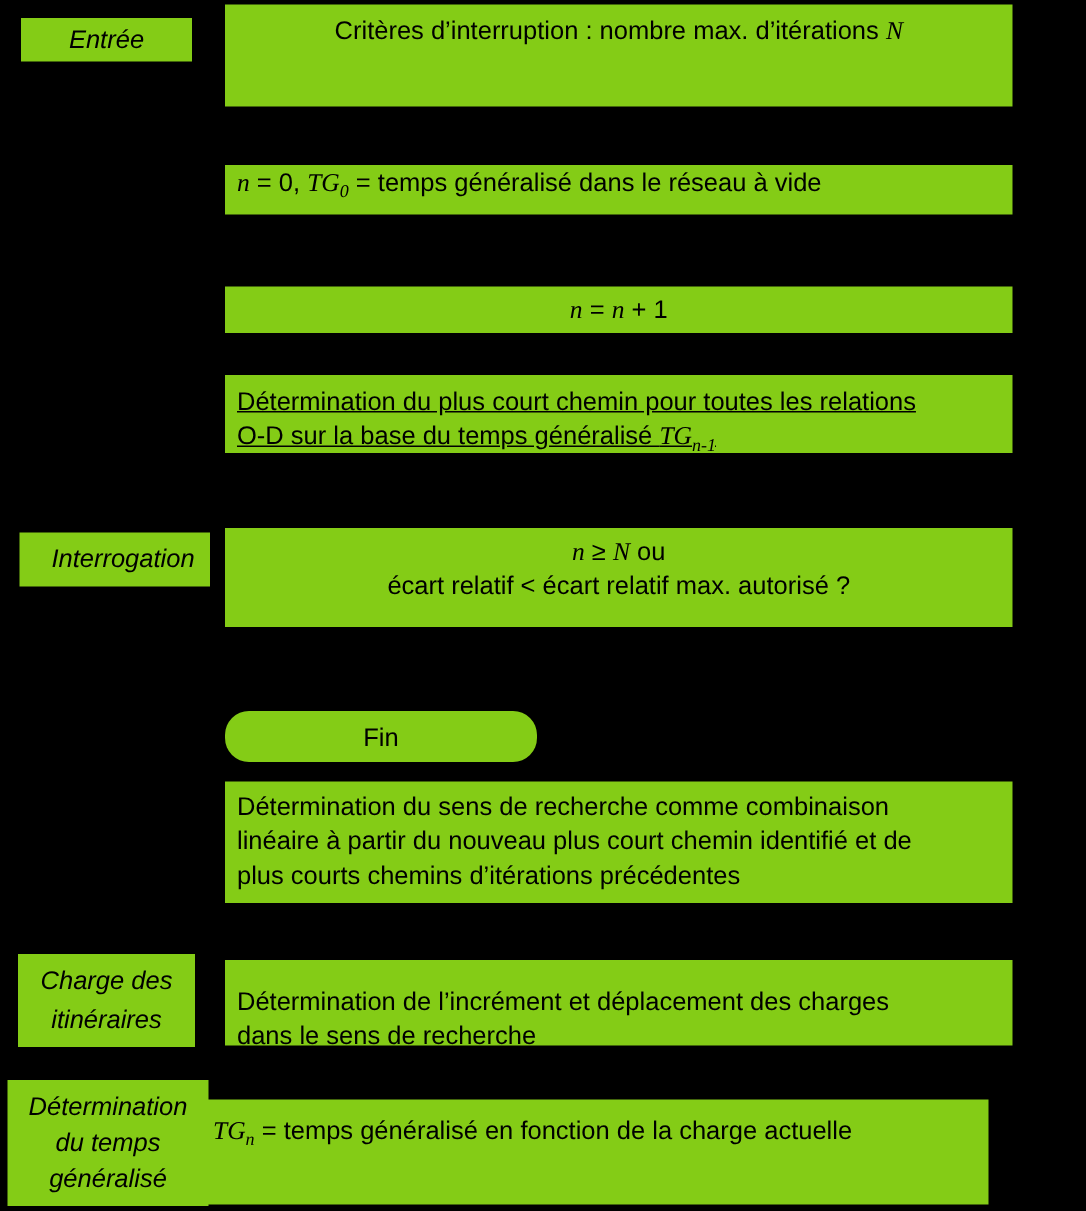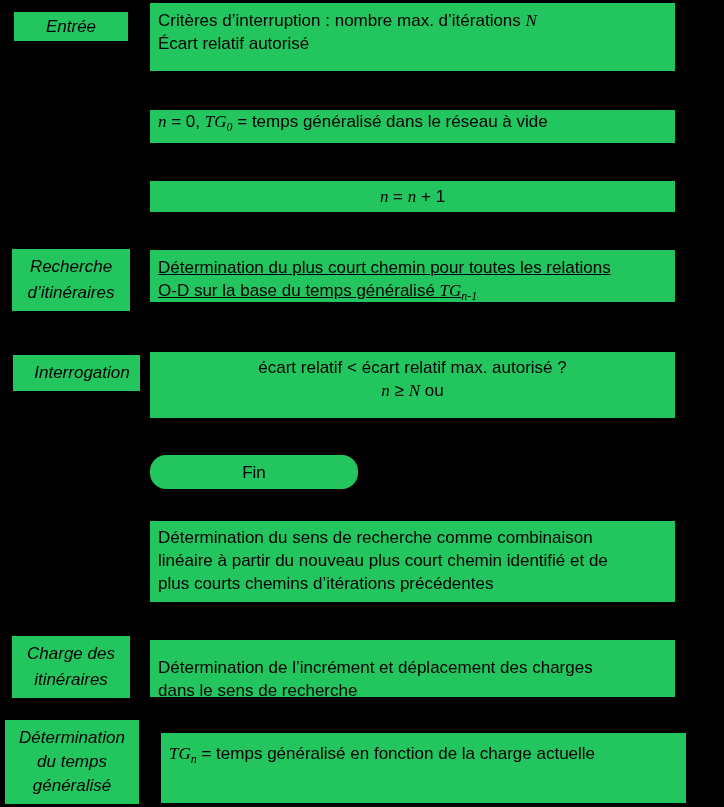--- a/index.html
+++ b/index.html
@@ -7,21 +7,21 @@
     position: relative;
     width: 724px;
     height: 807px;
     background: #000000;
     overflow: hidden;
     font-family: "Liberation Sans", sans-serif;
     color: #000;
   }
   .box {
     position: absolute;
-    background: #22c55e;
+    background: #84cc16;
     box-sizing: border-box;
   }
   
   .label-box {
     font-style: italic;
     font-size: 17px;
     line-height: 26px;
     display: flex;
     flex-direction: column;
     align-items: center;
@@ -53,53 +53,48 @@
 </style>
 </head>
 <body>
 
 <div class="canvas">
 
   <div class="box label-box" style="left:14px; top:12px; width:114px; height:29px;">
     <div>Entrée</div>
   </div>
 
-  <div class="box main-box" style="left:150px; top:3px; width:525px; height:68px;">
+  <div class="box main-box" style="left:150px; top:3px; width:525px; height:68px;text-align:center;">
     <div class="line"><span>Critères d’interruption : nombre max. d’itérations </span><span class="mv">N</span></div>
-    <div class="line">Écart relatif autorisé</div>
   </div>
 
   <div class="box main-box vcenter" style="left:150px; top:110px; width:525px; height:33px; padding-top:0; padding-bottom:0;">
     <div class="line"><span class="mv">n</span><span> = 0, </span><span class="mv">TG</span><sub class="subvar">0</sub><span> = temps généralisé dans le réseau à vide</span></div>
   </div>
 
-  <div class="box main-box hcenter" style="left:150px; top:181px; width:525px; height:31px; padding-top:0; padding-bottom:0;">
+  <div class="box main-box hcenter" style="left:150px; top:191px; width:525px; height:31px; padding-top:0; padding-bottom:0;">
     <div class="line"><span class="mv">n</span><span> = </span><span class="mv">n</span><span> + 1</span></div>
   </div>
 
-  <div class="box label-box" style="left:12px; top:249px; width:118px; height:62px;">
-    <div>Recherche</div>
-    <div>d’itinéraires</div>
-  </div>
 
   <div class="box main-box" style="left:150px; top:250px; width:525px; height:52px;text-decoration:underline;">
     <div class="line">Détermination du plus court chemin pour toutes les relations</div>
     <div class="line"><span>O-D sur la base du temps généralisé </span><span class="mv">TG</span><sub class="subvar">n-1</sub></div>
   </div>
 
   <div class="box label-box" style="left:13px; top:355px; width:127px; height:36px;padding-left:11px;">
     <div>Interrogation</div>
   </div>
 
   <div class="box main-box center-text" style="left:150px; top:352px; width:525px; height:66px; padding-top:4px;">
+    <div class="line"><span class="mv">n</span><span> ≥ </span><span class="mv">N</span><span> ou</span></div>
     <div class="line">écart relatif &lt; écart relatif max. autorisé ?</div>
-    <div class="line"><span class="mv">n</span><span> ≥ </span><span class="mv">N</span><span> ou</span></div>
   </div>
 
-  <div class="box main-box hcenter" style="left:150px; top:455px; width:208px; height:34px; padding-top:0; padding-bottom:0;border-radius:16px;">
+  <div class="box main-box hcenter" style="left:150px; top:474px; width:208px; height:34px; padding-top:0; padding-bottom:0;border-radius:16px;">
     <div class="line">Fin</div>
   </div>
 
   <div class="box main-box" style="left:150px; top:521px; width:525px; height:81px; padding-top:5px;">
     <div class="line">Détermination du sens de recherche comme combinaison</div>
     <div class="line">linéaire à partir du nouveau plus court chemin identifié et de</div>
     <div class="line">plus courts chemins d’itérations précédentes</div>
   </div>
 
   <div class="box label-box" style="left:12px; top:636px; width:118px; height:62px;">
@@ -111,17 +106,17 @@
     <div class="line">Détermination de l’incrément et déplacement des charges</div>
     <div class="line">dans le sens de recherche</div>
   </div>
 
   <div class="box label-box tight" style="left:5px; top:720px; width:134px; height:84px;font-style:italic;">
     <div>Détermination</div>
     <div>du temps</div>
     <div>généralisé</div>
   </div>
 
-  <div class="box main-box" style="left:161px; top:733px; width:525px; height:70px; padding-top:9px;">
+  <div class="box main-box" style="left:134px; top:733px; width:525px; height:70px; padding-top:9px;">
     <div class="line"><span class="mv">TG</span><sub class="subvar">n</sub><span> = temps généralisé en fonction de la charge actuelle</span></div>
   </div>
 
 </div>
 
 </body></html>

